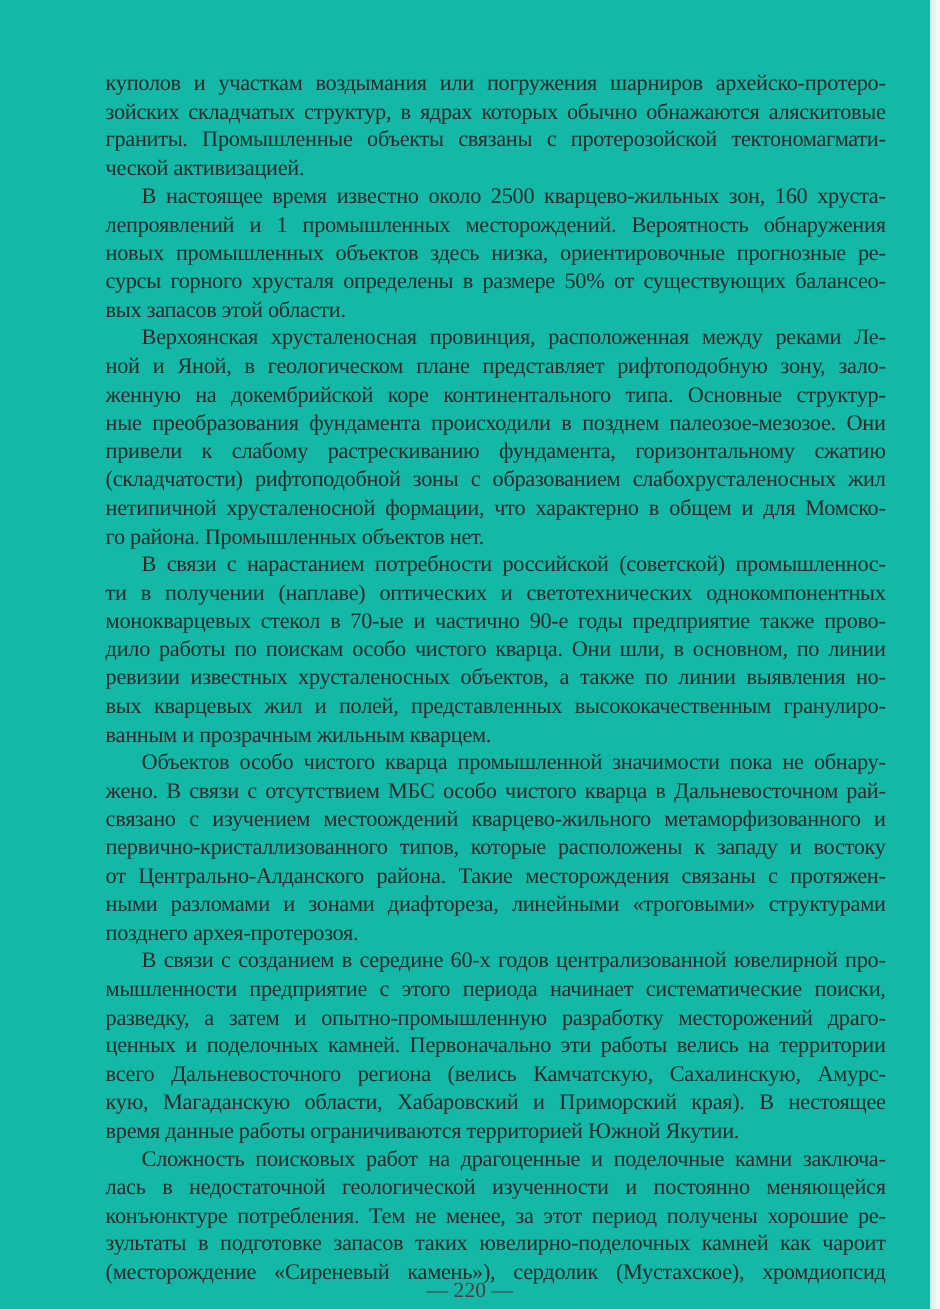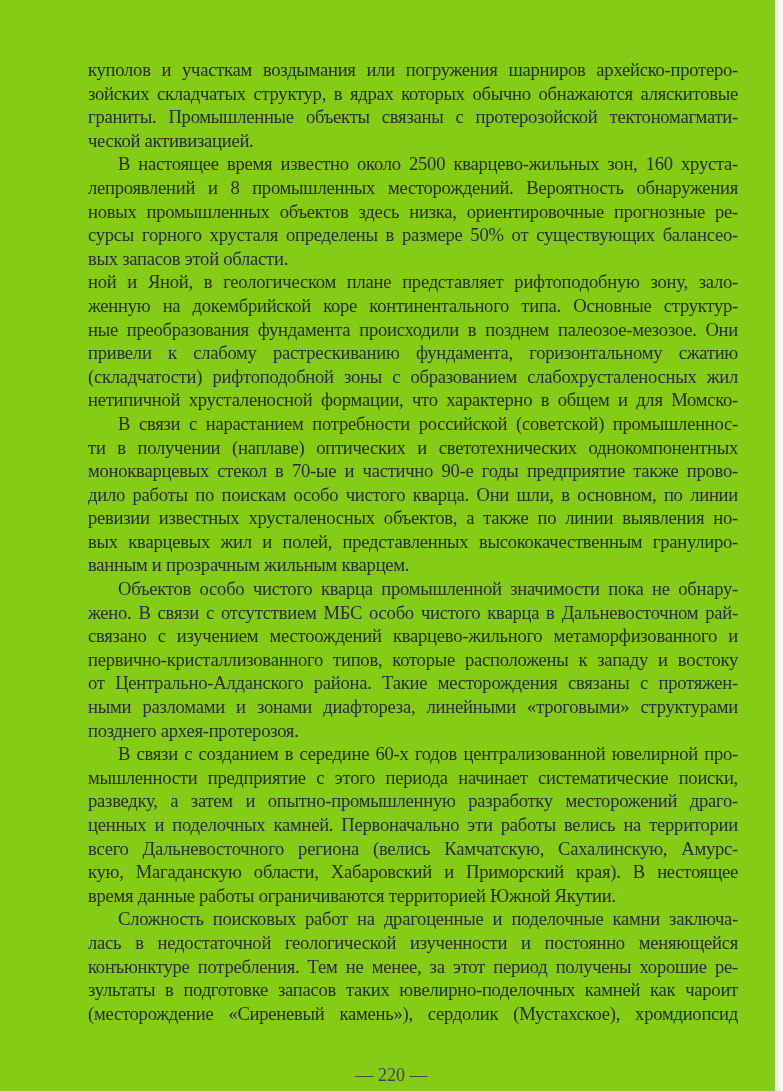--- a/index.html
+++ b/index.html
@@ -12,21 +12,21 @@
       height: 1091px;
       position: relative;
       overflow: hidden;
     }
     .page {
       position: absolute;
       left: 0;
       top: 0;
       width: 775px;
       height: 1091px;
-      background: #84cc16;
+      background: #14b8a6;
     }
     .page-edge {
       position: absolute;
       left: 775px;
       top: 0;
       width: 8px;
       height: 1091px;
       background: linear-gradient(to right, #e4e4e4, #f3f3f3 60%, #fafafa);
     }
     .text-block {
@@ -72,32 +72,34 @@
 <div class="page">
   <div class="text-block" id="text-block">
       <div class="paragraph">
         <span class="line">куполов и участкам воздымания или погружения шарниров архейско-протеро-</span>
         <span class="line">зойских складчатых структур, в ядрах которых обычно обнажаются аляскитовые</span>
         <span class="line">граниты. Промышленные объекты связаны с протерозойской тектономагмати-</span>
         <span class="line last">ческой активизацией.</span>
       </div>
       <div class="paragraph">
         <span class="line indent">В настоящее время известно около 2500 кварцево-жильных зон, 160 хруста-</span>
-        <span class="line">лепроявлений и 8 промышленных месторождений. Вероятность обнаружения</span>
+        <span class="line">лепроявлений и 1 промышленных месторождений. Вероятность обнаружения</span>
         <span class="line">новых промышленных объектов здесь низка, ориентировочные прогнозные ре-</span>
         <span class="line">сурсы горного хрусталя определены в размере 50% от существующих балансео-</span>
         <span class="line last">вых запасов этой области.</span>
       </div>
       <div class="paragraph">
+        <span class="line indent">Верхоянская хрусталеносная провинция, расположенная между реками Ле-</span>
         <span class="line">ной и Яной, в геологическом плане представляет рифтоподобную зону, зало-</span>
         <span class="line">женную на докембрийской коре континентального типа. Основные структур-</span>
         <span class="line">ные преобразования фундамента происходили в позднем палеозое-мезозое. Они</span>
         <span class="line">привели к слабому растрескиванию фундамента, горизонтальному сжатию</span>
         <span class="line">(складчатости) рифтоподобной зоны с образованием слабохрусталеносных жил</span>
         <span class="line">нетипичной хрусталеносной формации, что характерно в общем и для Момско-</span>
+        <span class="line last">го района. Промышленных объектов нет.</span>
       </div>
       <div class="paragraph">
         <span class="line indent">В связи с нарастанием потребности российской (советской) промышленнос-</span>
         <span class="line">ти в получении (наплаве) оптических и светотехнических однокомпонентных</span>
         <span class="line">монокварцевых стекол в 70-ые и частично 90-е годы предприятие также прово-</span>
         <span class="line">дило работы по поискам особо чистого кварца. Они шли, в основном, по линии</span>
         <span class="line">ревизии известных хрусталеносных объектов, а также по линии выявления но-</span>
         <span class="line">вых кварцевых жил и полей, представленных высококачественным гранулиро-</span>
         <span class="line last">ванным и прозрачным жильным кварцем.</span>
       </div>

